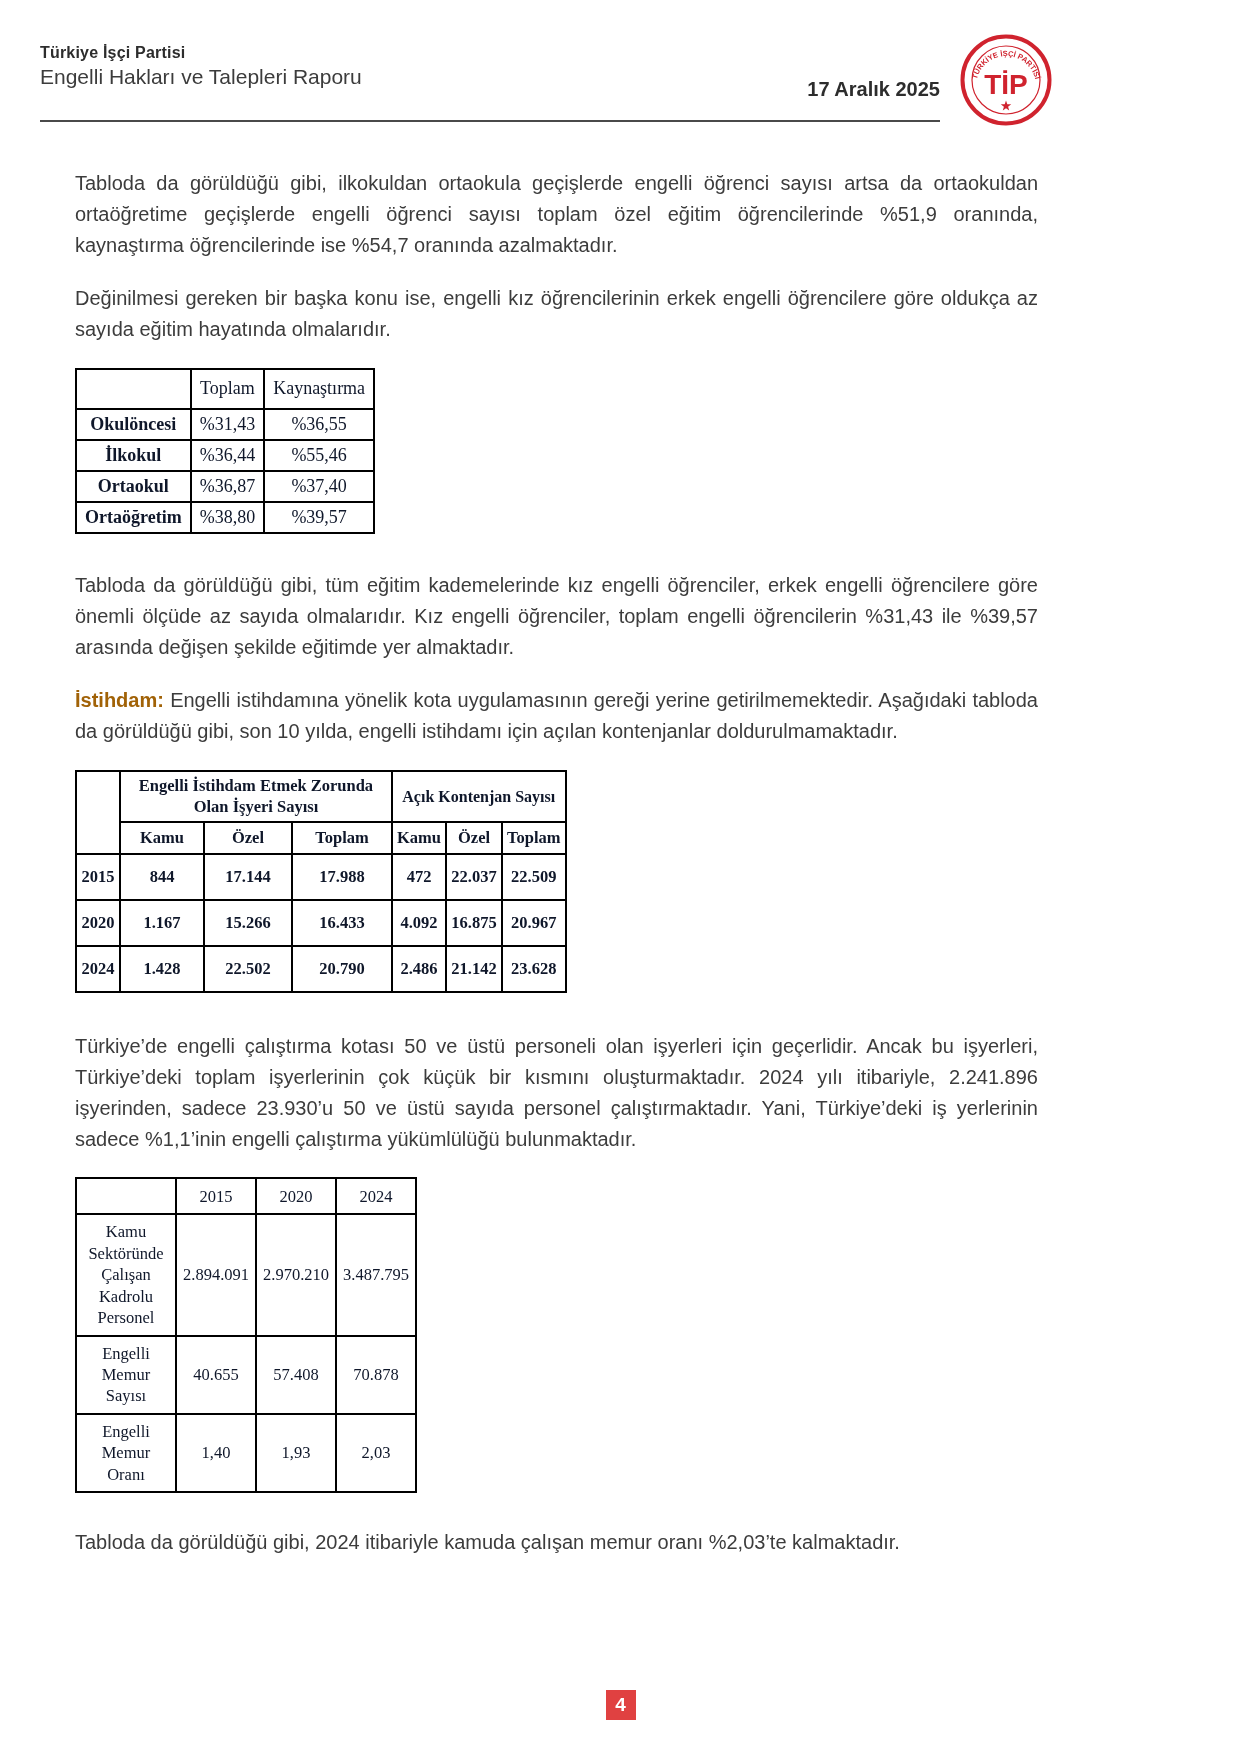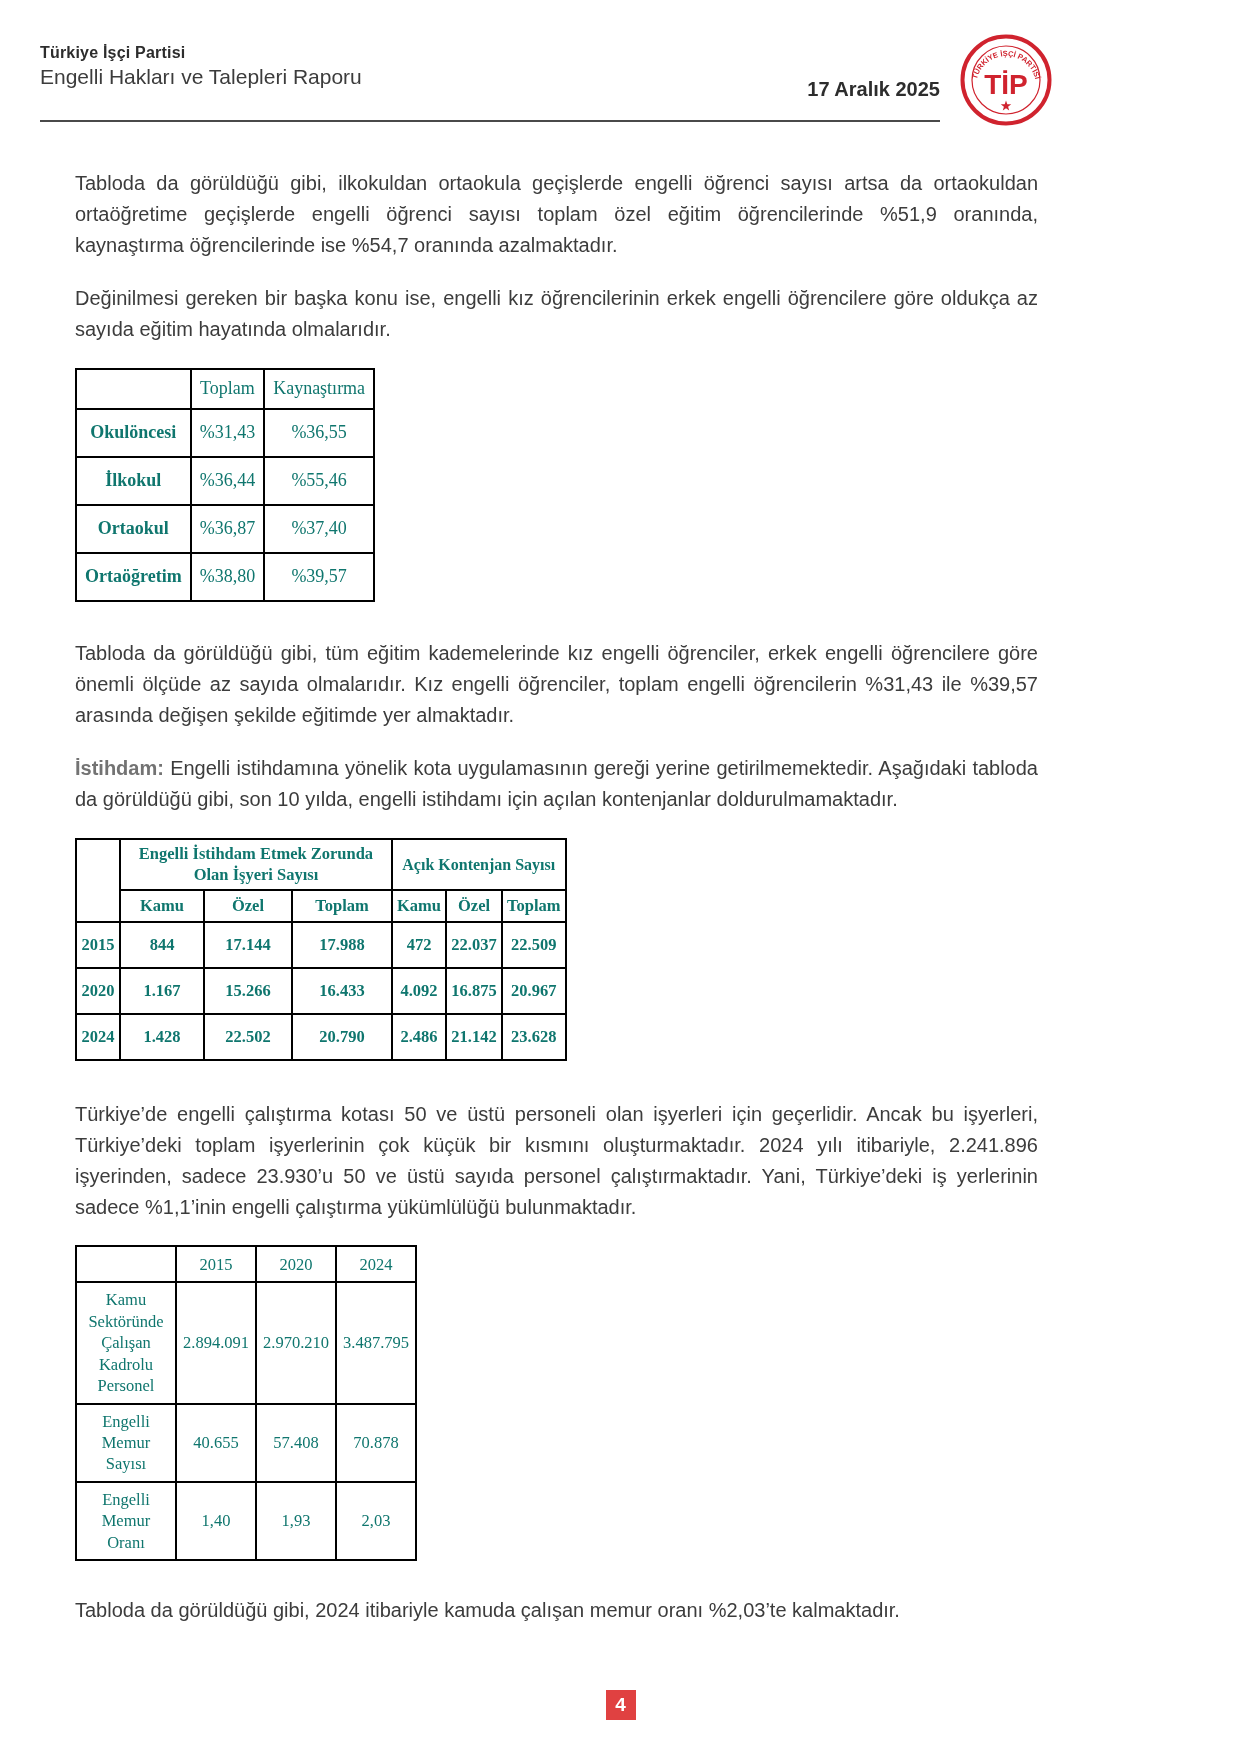--- a/index.html
+++ b/index.html
@@ -17,28 +17,28 @@
   .header-date { position:absolute; top:78px; right:301px; font-size:20px; font-weight:bold; color:#2d2d2d; }
   .header-rule { position:absolute; top:120px; left:40px; right:301px; border-top:2px solid #4a4a4a; }
   .logo { position:absolute; top:34px; right:189px; width:92px; height:92px; }
 
   
   .main { position:absolute; top:168px; left:75px; width:963px; }
   .body-text {
     font-size:20px; line-height:1.54; text-align:justify;
     margin-bottom:23px; color:#3c3c3c;
   }
-  .body-text strong { color:#737373; }
-
-  
-  table.tbl { border-collapse:collapse; font-family:"Liberation Serif", serif; color:#0f766e; background:#fff; }
+  .body-text strong { color:#a16207; }
+
+  
+  table.tbl { border-collapse:collapse; font-family:"Liberation Serif", serif; color:#0f172a; background:#fff; }
   table.tbl td { border:2px solid #000; text-align:center; vertical-align:middle; }
 
   .tbl-gender { margin:10px 0 36px; font-size:18px; }
-  .tbl-gender td { height:48px; padding:4px 8px; }
+  .tbl-gender td { height:31px; padding:4px 8px; }
   .tbl-gender td.lbl { font-weight:bold; width:108px; }
   .tbl-gender td.c1 { width:64px; }
   .tbl-gender td.c2 { width:102px; }
   .tbl-gender tr.hdr td { height:40px; }
 
   .tbl-emp { margin:10px 0 38px; font-size:16.5px; font-weight:bold; }
   .tbl-emp td { padding:5px 4px; }
   .tbl-emp td.grp { padding:4px 10px; line-height:1.25; }
   .tbl-emp td.grp2 { white-space:nowrap; font-size:16px; padding:4px 2px;margin-top:44px; }
   .tbl-emp .w-year { width:44px; }

